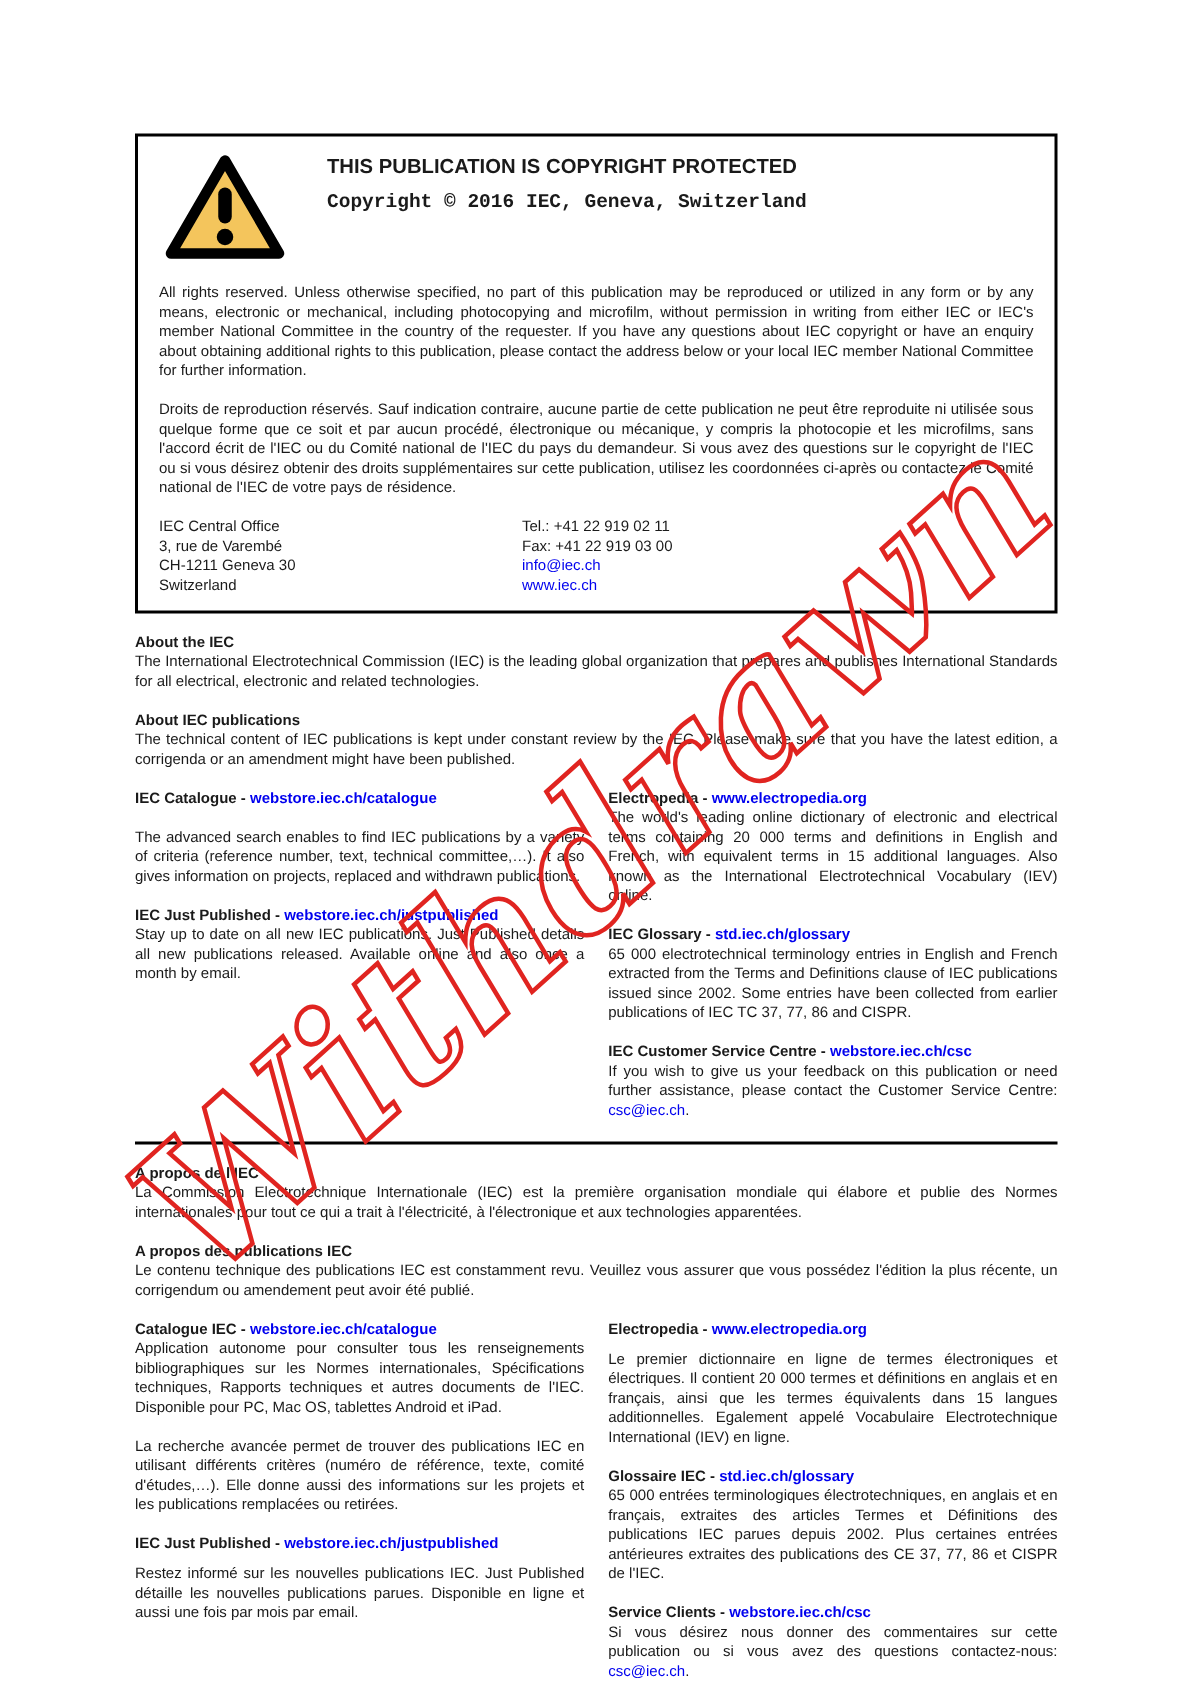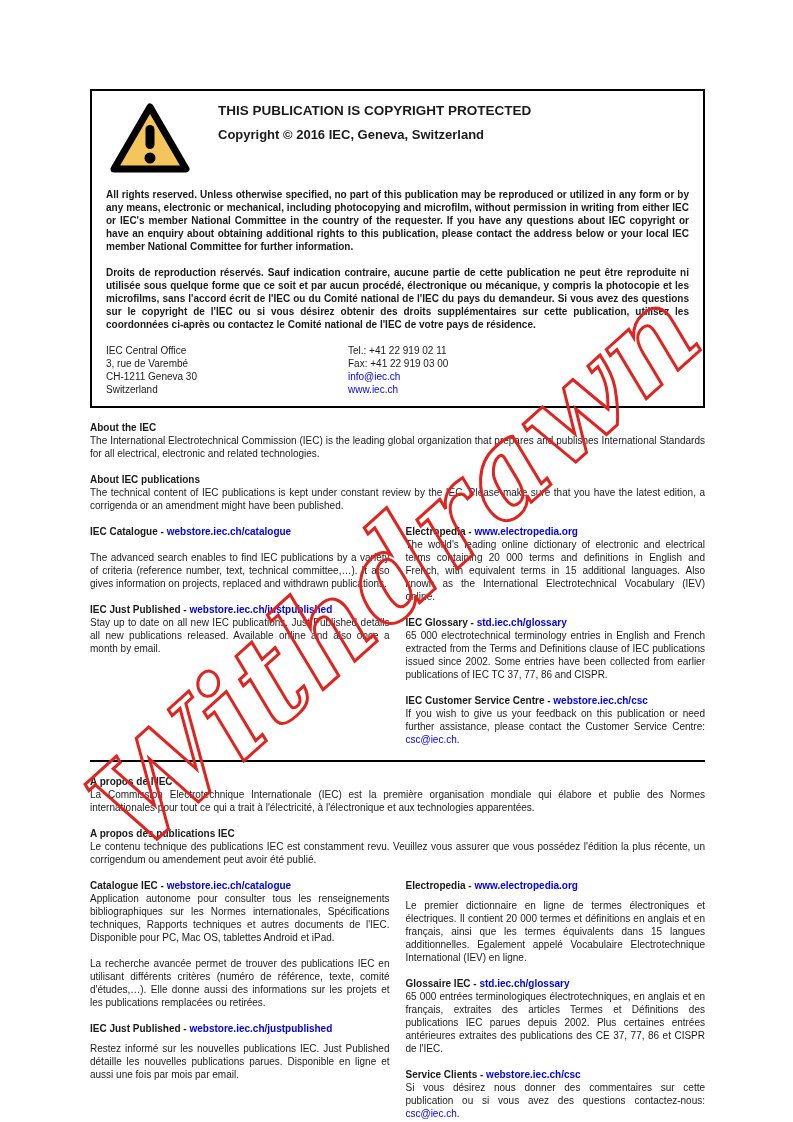--- a/index.html
+++ b/index.html
@@ -10,22 +10,22 @@
   }
   .content{position:absolute;left:90px;top:0;width:615px;}
   .copyright-box{
     margin-top:89px;border:2px solid #000;padding:10px 14px 10px 14px;
     box-sizing:border-box;
   }
   .box-header{display:flex;align-items:flex-start;gap:28px;margin:2px 0 10px 4px;}
   .warn-icon{flex:0 0 auto;}
   .box-titles{flex:1;}
   .box-title1{font-weight:bold;font-size:13.5px;line-height:15px;margin-bottom:9px;}
-  .box-title2{font-weight:bold;font-size:13px;line-height:15px;}
-  p.just{text-align:justify;margin:0 0 13px 0;font-weight:bold;}
+  .box-title2{font-weight:bold;font-size:13px;line-height:15px;font-family:Liberation Mono, monospace;}
+  p.just{text-align:justify;margin:0 0 13px 0;}
   .addr-row{display:flex;margin-top:0;align-items:center;}
   .addr-col{width:242px;}
   .contact-col{flex:1;}
   .addr-line,.contact-line{height:13px;}
   .link{color:#0000ee;text-decoration:none;cursor:pointer;}
   .sec-heading{font-weight:bold;margin:13px 0 0 0;}
   .sec-body{text-align:justify;margin:0;}
   .cols{display:flex;gap:16px;margin-top:13px;}
   .col{flex:1;min-width:0;}
   .entry{margin-bottom:13px;}

